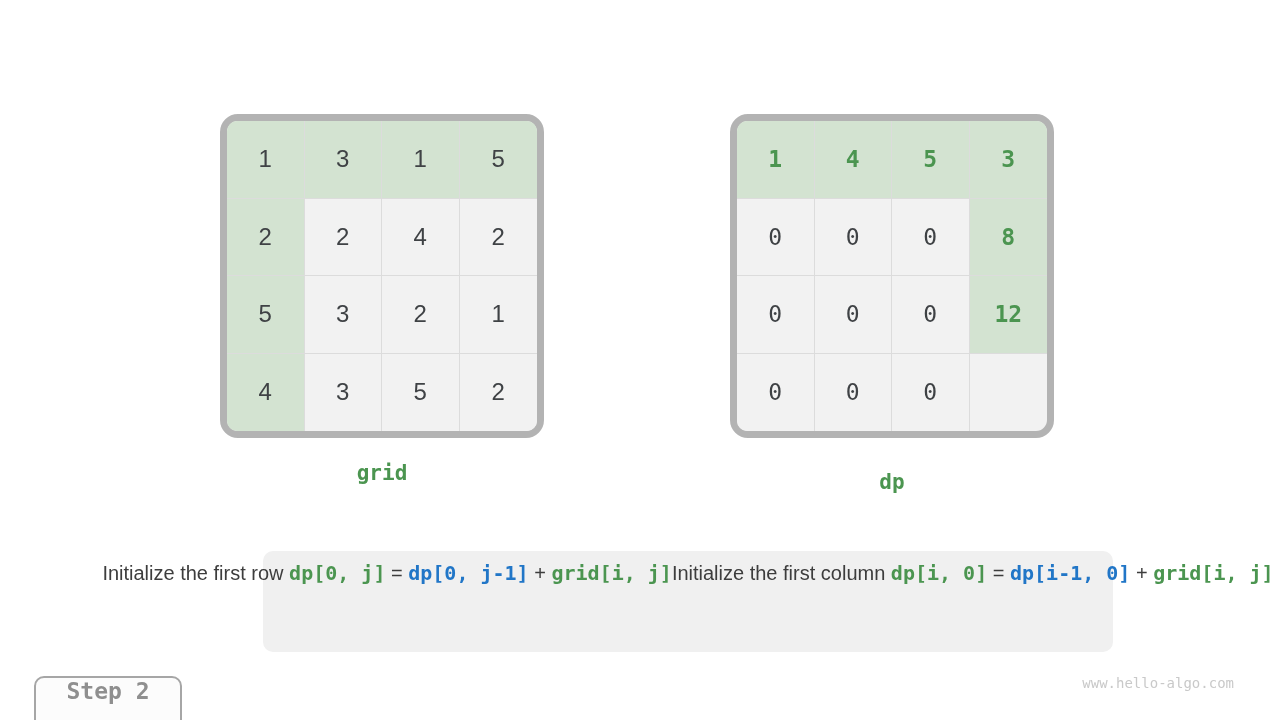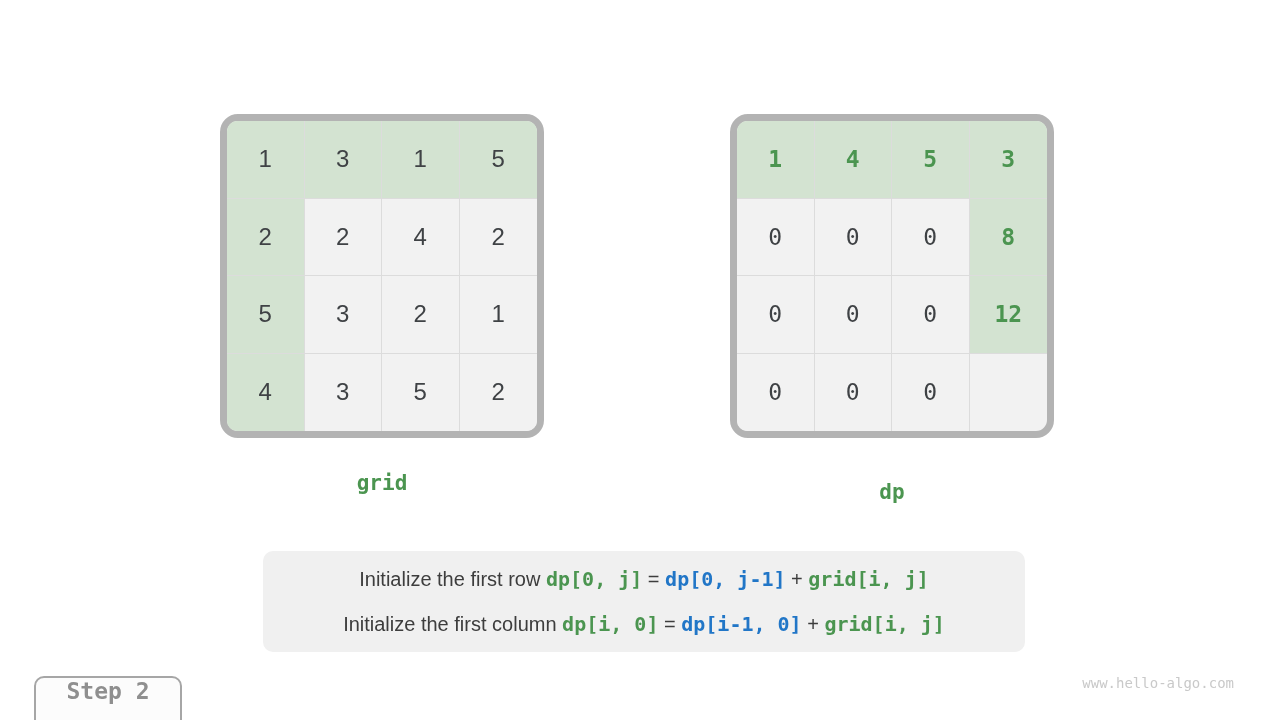--- a/index.html
+++ b/index.html
@@ -49,41 +49,41 @@
     font-size: 23px;
   }
   .cell.green-val {
     color: var(--green, #4b9550);
     font-weight: bold;
     font-family: "DejaVu Sans Mono", "Liberation Mono", monospace;
   }
 
   .matrix-label {
     position: absolute;
-    top: 470px;
+    top: 460px;
     width: 324px;
     text-align: center;
     font-family: "DejaVu Sans Mono", "Liberation Mono", monospace;
     font-weight: bold;
     font-size: 21px;
     line-height: 26px;
     color: var(--green, #4b9550);
   }
 
   
   .caption-box {
     position: absolute;
     left: 263px;
     top: 551px;
-    width: 762px;
+    width: 850px;
     height: 101px;
     background: var(--caption-bg, #f0f0f0);
     border-radius: 10px;
     display: flex;
-    flex-direction: column;
+    flex-direction: row;
     justify-content: center;
   }
   .caption-line {
     text-align: center;
     line-height: 45px;
     font-size: 20px;
     color: var(--text-dark, #3d3d3d);
     white-space: pre;
   }
   .caption-line .code {

